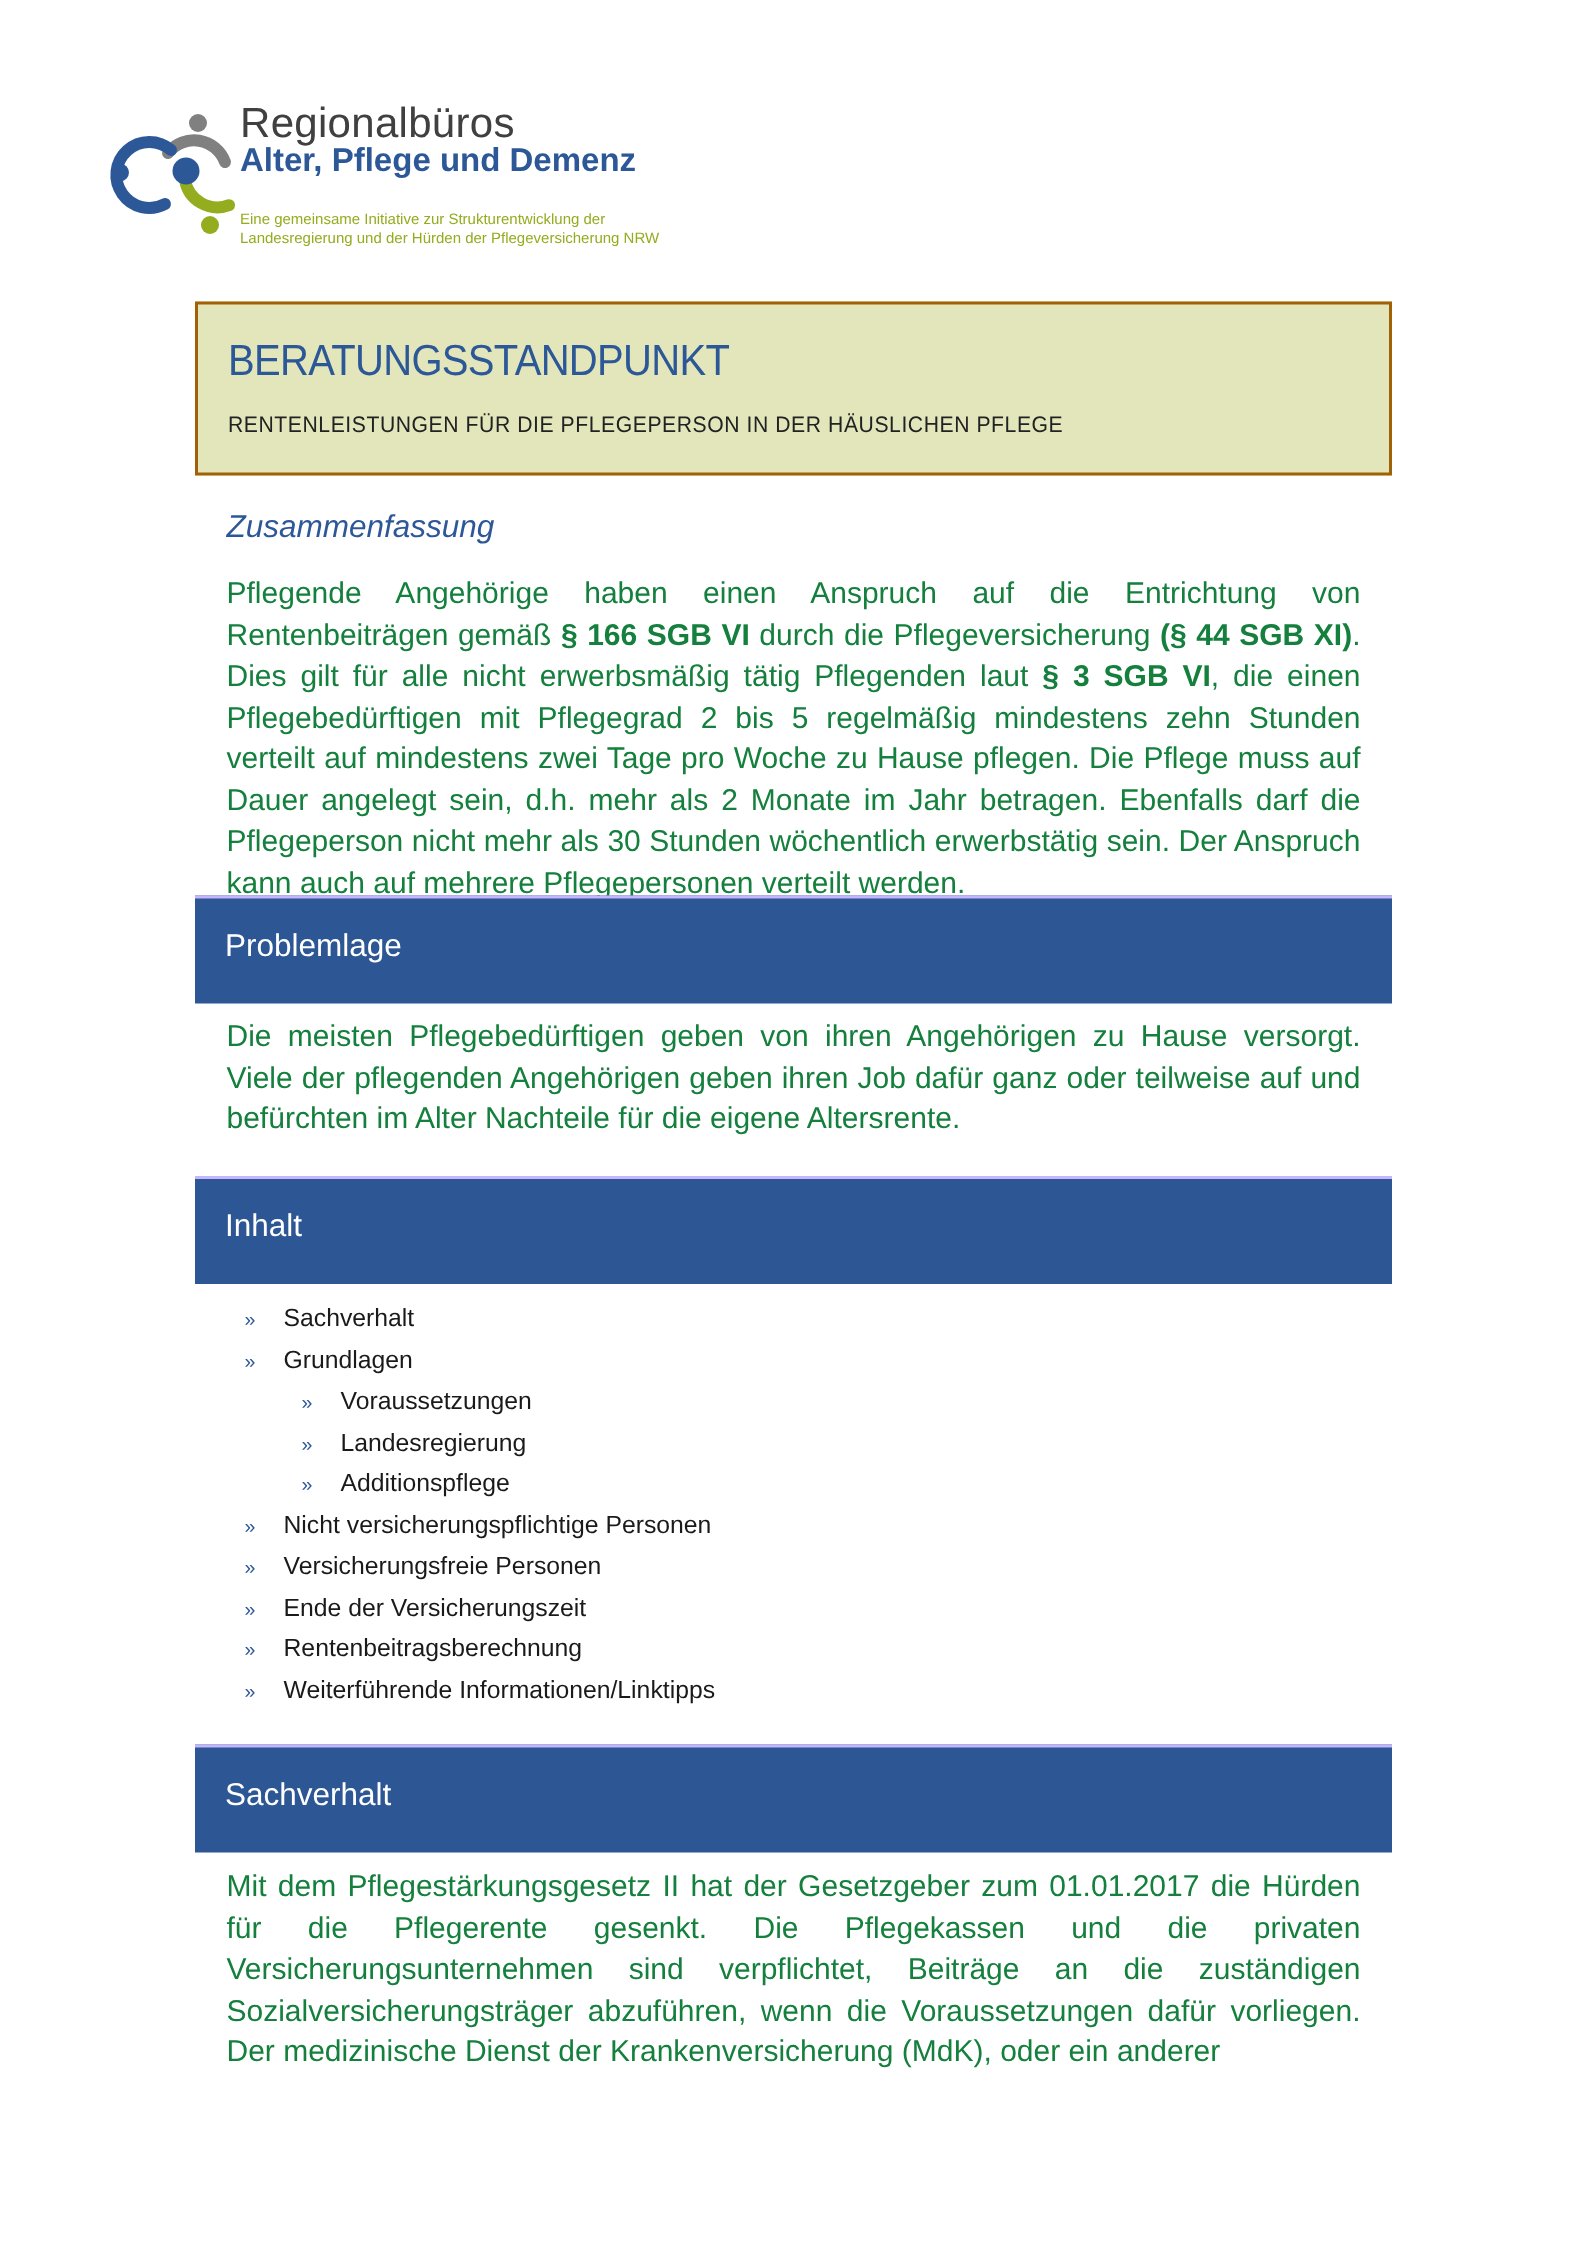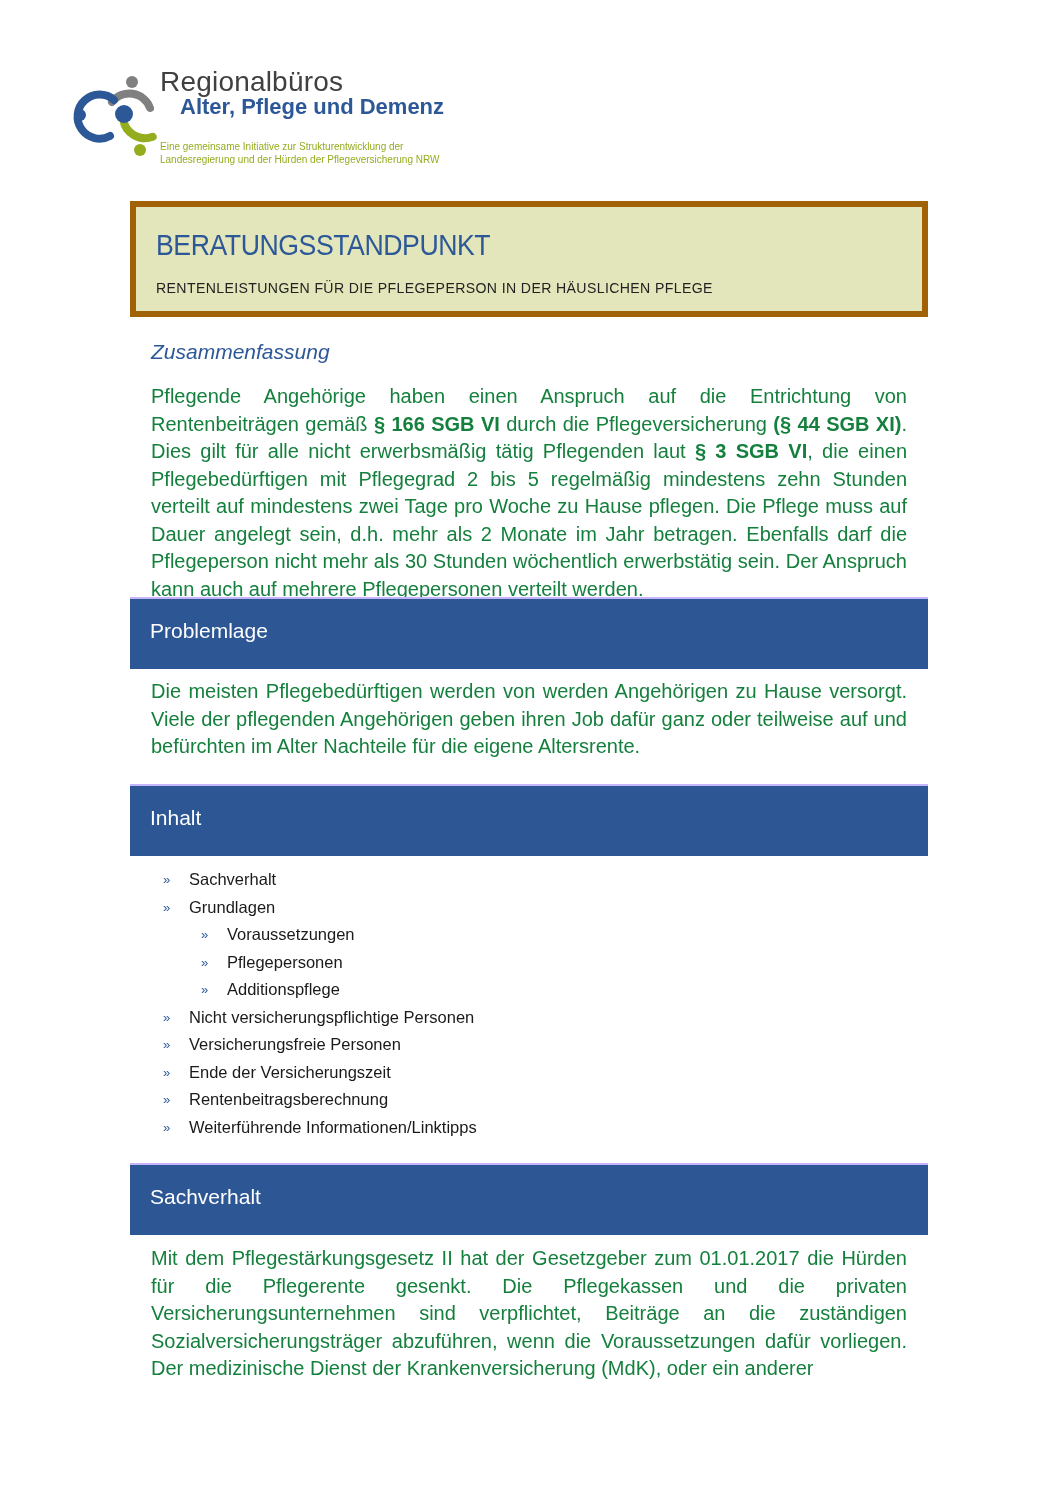--- a/index.html
+++ b/index.html
@@ -3,25 +3,25 @@
   <meta charset="utf-8">
   <style>
     * { margin: 0; padding: 0; box-sizing: border-box; }
     html, body { width: 1058px; height: 1495px; background: #ffffff; }
     body { position: relative; font-family: "Liberation Sans", sans-serif; color: #1a1a1a; overflow: hidden; }
 
     .logo { position: absolute; left: 72px; top: 70px; width: 420px; height: 90px; }
     .logo-mark { position: absolute; left: 0; top: 0; width: 90px; height: 90px; }
     .logo-text { position: absolute; left: 88px; top: 0; }
     .logo-line1 { font-size: 28px; color: #404040; line-height: 24px; letter-spacing: 0.2px; }
-    .logo-line2 { font-size: 22px; color: #2d5898; font-weight: bold; line-height: 26px; margin-left: 20px; }
+    .logo-line2 { font-size: 22px; color: #2d5898; font-weight: bold; line-height: 26px; }
     .logo-tag { font-size: 10px; color: #93ad1f; line-height: 13px; margin-top: 20px; }
 
     .title-box { position: absolute; left: 130px; top: 201px; width: 798px; height: 116px;
-      background: #e3e6bb; border: 6px solid #a16207; }
+      background: #e3e6bb; border: 2px solid #a16207; }
     .title-main { position: absolute; left: 20px; top: 22px; font-size: 29px; color: #2d5898;
       letter-spacing: -0.5px; transform: scaleX(0.92); transform-origin: left; }
     .title-sub { position: absolute; left: 20px; top: 72px; font-size: 15px; color: #222;
       letter-spacing: 0.4px; transform: scaleX(0.94); transform-origin: left; }
 
     .h-plain { position: absolute; left: 151px; top: 340px; font-size: 21px; color: #2d5898; font-weight: normal; font-style: italic; }
 
     .para { position: absolute; left: 151px; width: 756px; font-size: 20px; line-height: 27.5px;
       text-align: justify; color: #15803d; }
     .para b { font-weight: bold; }
@@ -66,41 +66,41 @@
   <div class="title-main">BERATUNGSSTANDPUNKT</div>
   <div class="title-sub">RENTENLEISTUNGEN FÜR DIE PFLEGEPERSON IN DER HÄUSLICHEN PFLEGE</div>
 </div>
 
 <h2 class="h-plain">Zusammenfassung</h2>
 <p class="para" style="top:383px;"><span>Pflegende Angehörige haben einen Anspruch auf die Entrichtung von Rentenbeiträgen gemäß </span><b>§ 166 SGB VI</b><span> durch die Pflegeversicherung </span><b>(§ 44 SGB XI)</b><span>. Dies gilt für alle nicht erwerbsmäßig tätig Pflegenden laut </span><b>§ 3 SGB VI</b><span>, die einen Pflegebedürftigen mit Pflegegrad 2 bis 5 regelmäßig mindestens zehn Stunden verteilt auf mindestens zwei Tage pro Woche zu Hause pflegen. Die Pflege muss auf Dauer angelegt sein, d.h. mehr als 2 Monate im Jahr betragen. Ebenfalls darf die Pflegeperson nicht mehr als 30 Stunden wöchentlich erwerbstätig sein. Der Anspruch kann auch auf mehrere Pflegepersonen verteilt werden.</span></p>
 
 <div class="band" style="top:597px;">
   <h2 class="band-title">Problemlage</h2>
 </div>
-<p class="para" style="top:678px;">Die meisten Pflegebedürftigen werden von werden Angehörigen zu Hause versorgt. Viele der pflegenden Angehörigen geben ihren Job dafür ganz oder teilweise auf und befürchten im Alter Nachteile für die eigene Altersrente.</p>
+<p class="para" style="top:678px;">Die meisten Pflegebedürftigen geben von ihren Angehörigen zu Hause versorgt. Viele der pflegenden Angehörigen geben ihren Job dafür ganz oder teilweise auf und befürchten im Alter Nachteile für die eigene Altersrente.</p>
 
 <div class="band" style="top:784px;">
   <h2 class="band-title">Inhalt</h2>
 </div>
 <ul class="toc">
   <li>
       <span class="chev">»</span>
       <span>Sachverhalt</span>
     </li>
   <li>
       <span class="chev">»</span>
       <span>Grundlagen</span>
     </li>
   <li class="sub">
       <span class="chev">»</span>
       <span>Voraussetzungen</span>
     </li>
   <li class="sub">
       <span class="chev">»</span>
-      <span>Pflegepersonen</span>
+      <span>Landesregierung</span>
     </li>
   <li class="sub">
       <span class="chev">»</span>
       <span>Additionspflege</span>
     </li>
   <li>
       <span class="chev">»</span>
       <span>Nicht versicherungspflichtige Personen</span>
     </li>
   <li>

